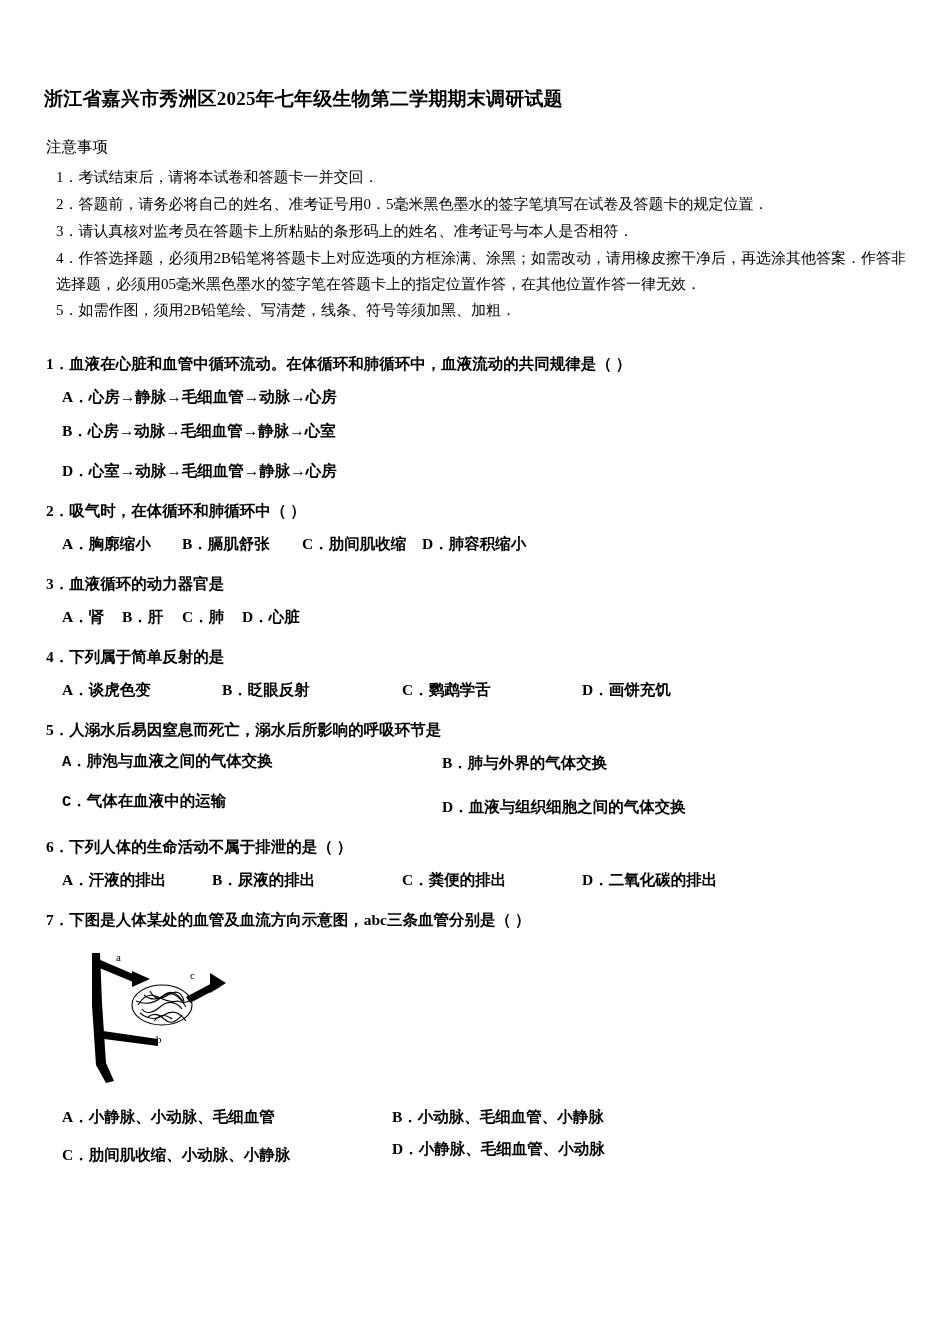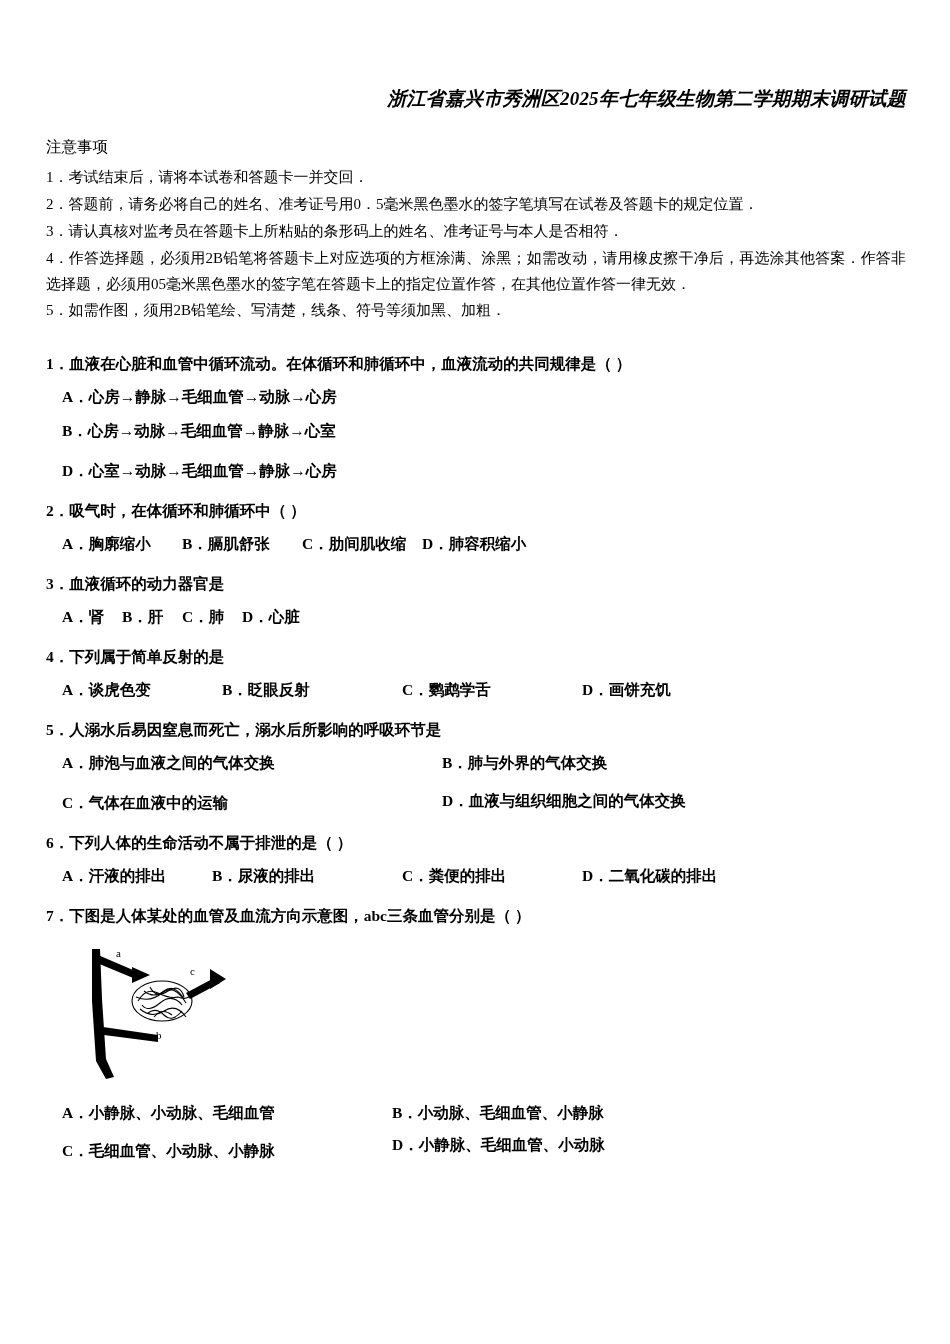--- a/index.html
+++ b/index.html
@@ -14,37 +14,36 @@
     color: #000000;
   }
   .page {
     width: 950px;
     min-height: 1344px;
     box-sizing: border-box;
     padding: 86px 44px 40px 44px;
     position: relative;
   }
   .doc-title {
-    text-align: right;
+    text-align: left;
     font-size: 19px;
     font-weight: bold;
     letter-spacing: 0.2px;
     margin: 0 0 22px 0;
     line-height: 1.4;
-    font-style: italic;
   }
   .notice-head {
     font-size: 15.5px;
     margin: 16px 0 6px 2px;
     line-height: 1.6;
   }
   .notice-list {
     font-size: 15px;
     line-height: 1.72;
-    margin: 0 0 26px 2px;
+    margin: 0 0 26px 12px;
   }
   .notice-item {
     margin-bottom: 1px;
     text-align: justify;
   }
   .q-block {
     margin-bottom: 7px;
   }
   .q-stem {
     font-size: 15.5px;
@@ -59,21 +58,21 @@
     display: flex;
     flex-wrap: wrap;
   }
   .opt-row.stack {
     display: block;
   }
   .opt {
     white-space: nowrap;
   }
   .opt.w-quarter { width: 120px; }
-  .opt.w-wide   { width: 380px; }
+  .opt.w-wide   { width: 380px; font-family: Liberation Mono, monospace; }
   .opt.w-full   { width: 100%; }
   .opt-b { font-weight: bold; }
   .fig-wrap {
     margin: 10px 0 6px 26px;
   }
   .fig {
     width: 160px;
     height: 150px;
   }
   .spacer-sm { height: 6px; }
@@ -146,21 +145,21 @@
   </div>
 
   <div class="q-block">
     <div class="q-stem">
       <span>5．</span><span>人溺水后易因窒息而死亡，溺水后所影响的呼吸环节是</span>
     </div>
     <div class="opt-row">
       <div class="opt w-wide opt-b">A．肺泡与血液之间的气体交换</div>
       <div class="opt opt-b">B．肺与外界的气体交换</div>
       <div class="opt w-wide opt-b" style="margin-top:12px">C．气体在血液中的运输</div>
-      <div class="opt opt-b" style="margin-top:10px">D．血液与组织细胞之间的气体交换</div>
+      <div class="opt opt-b" style="margin-top:16px">D．血液与组织细胞之间的气体交换</div>
     </div>
   </div>
 
   <div class="q-block">
     <div class="q-stem">
       <span>6．</span><span>下列人体的生命活动不属于排泄的是（       ）</span>
     </div>
     <div class="opt-row">
       <div class="opt opt-b" style="width:150px">A．汗液的排出</div>
       <div class="opt opt-b" style="width:190px">B．尿液的排出</div>
@@ -200,19 +199,19 @@
         <path d="M140,30 L156,40 L140,50 Z" fill="#000"></path>
 
         <text x="46" y="18" font-family="Liberation Serif, serif" font-size="11">a</text>
         <text x="86" y="100" font-family="Liberation Serif, serif" font-size="11">b</text>
         <text x="120" y="36" font-family="Liberation Serif, serif" font-size="11">c</text>
       </svg>
     </div>
     <div class="opt-row">
       <div class="opt opt-b" style="width:330px">A．小静脉、小动脉、毛细血管</div>
       <div class="opt opt-b">B．小动脉、毛细血管、小静脉</div>
-      <div class="opt opt-b" style="width:330px; margin-top:10px">C．毛细血管、小动脉、小静脉</div>
+      <div class="opt opt-b" style="width:330px; margin-top:10px">C．肋间肌收缩、小动脉、小静脉</div>
       <div class="opt opt-b" style="margin-top:4px">D．小静脉、毛细血管、小动脉</div>
     </div>
   </div>
 
 
 </div>
 
 </body></html>

